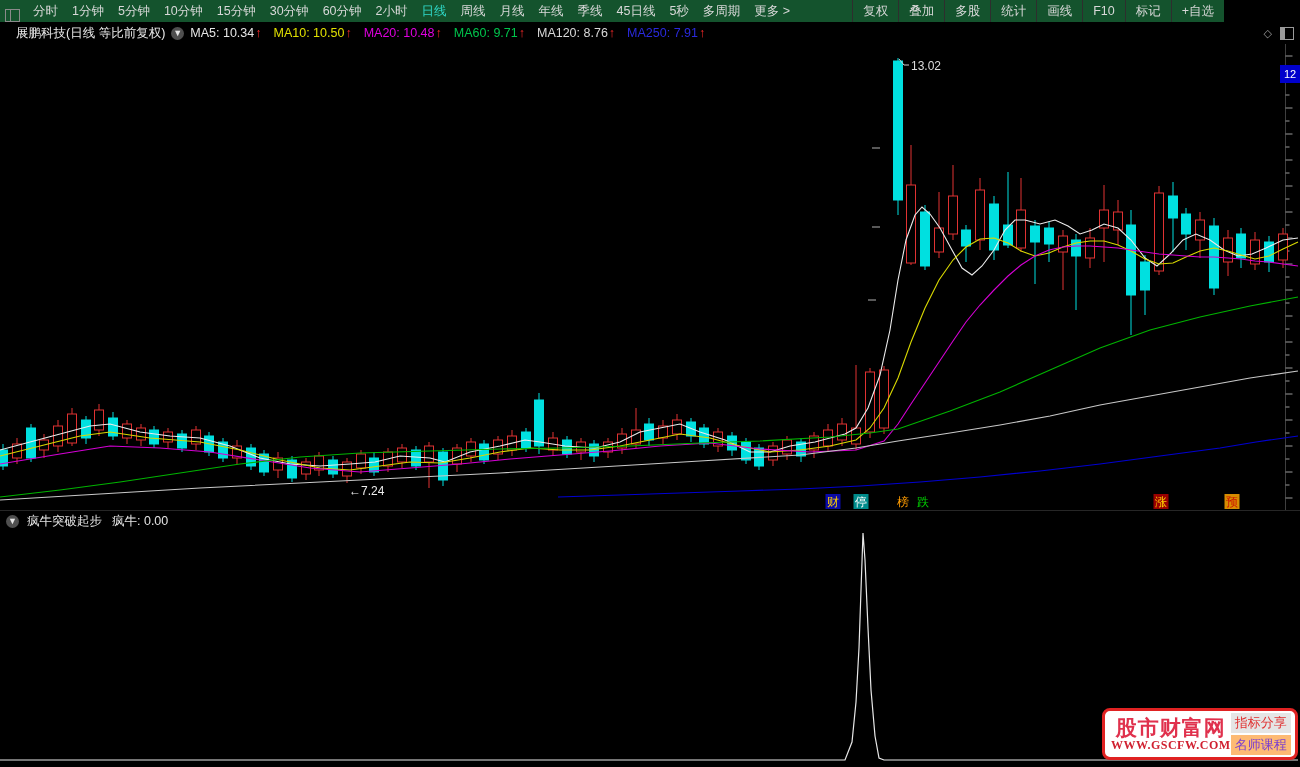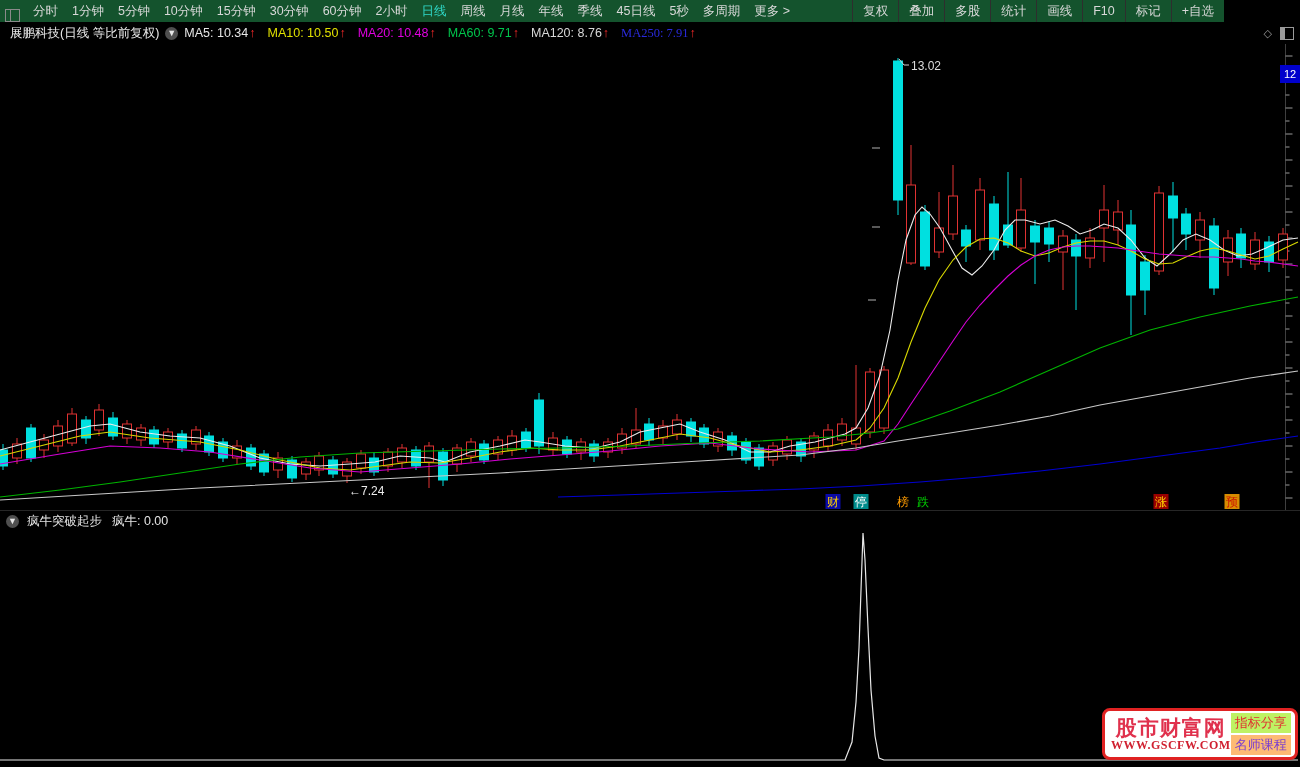--- a/index.html
+++ b/index.html
@@ -13,21 +13,21 @@
   .win-ic::after{content:"";position:absolute;left:4px;top:0;bottom:0;width:1px;background:#8a8a8a;}
   .tf-menu{display:flex;align-items:center;height:22px;}
   .tf-item{padding:0 7px;cursor:pointer;white-space:nowrap;line-height:22px;}
   .tf-item.active{color:#2fd9c9;}
   .rt-menu{margin-left:auto;display:flex;align-items:center;height:22px;}
   .rt-item{padding:0 10px;border-left:1px solid #2e2e2e;line-height:22px;white-space:nowrap;cursor:pointer;}
 
   
   .chead{position:absolute;top:22px;left:0;width:1300px;height:22px;display:flex;align-items:center;
     font-size:12.5px;background:#000;}
-  .ctitle{color:#ececec;margin-left:10px;white-space:nowrap;}
+  .ctitle{color:#ececec;margin-left:16px;white-space:nowrap;}
   .chev{width:13px;height:13px;border-radius:50%;background:#4f4f4f;color:#e6e6e6;font-size:9px;
     display:flex;align-items:center;justify-content:center;margin:0 6px;flex:0 0 auto;cursor:pointer;}
   .ma-wrap{display:flex;align-items:center;}
   .ma-item{margin-right:12px;white-space:nowrap;}
   .ma-arrow{color:#ff2a2a;margin-left:1px;}
   .hd-icons{position:absolute;right:6px;top:0;height:22px;display:flex;align-items:center;gap:8px;color:#9a9a9a;}
   .diamond{font-size:11px;cursor:pointer;}
   .pane-ic{width:12px;height:11px;border:1px solid #9a9a9a;position:relative;cursor:pointer;}
   .pane-ic::after{content:"";position:absolute;left:0;top:0;bottom:0;width:4px;background:#9a9a9a;}
 
@@ -94,21 +94,21 @@
 
   <div class="chead">
     <span class="ctitle">展鹏科技(日线 等比前复权)</span>
     <span class="chev">▼</span>
     <span class="ma-wrap">
         <span class="ma-item" style="color: rgb(230, 230, 230);">MA5: 10.34<span class="ma-arrow" style="color: rgb(255, 42, 42);">↑</span></span>
         <span class="ma-item" style="color: rgb(224, 224, 0);">MA10: 10.50<span class="ma-arrow" style="color: rgb(255, 42, 42);">↑</span></span>
         <span class="ma-item" style="color: rgb(224, 0, 224);">MA20: 10.48<span class="ma-arrow" style="color: rgb(255, 42, 42);">↑</span></span>
         <span class="ma-item" style="color: rgb(0, 196, 76);">MA60: 9.71<span class="ma-arrow" style="color: rgb(255, 42, 42);">↑</span></span>
         <span class="ma-item" style="color: rgb(216, 216, 216);">MA120: 8.76<span class="ma-arrow" style="color: rgb(255, 42, 42);">↑</span></span>
-        <span class="ma-item" style="color: rgb(42, 42, 221); font-family: Liberation Serif, serif;">MA250: 7.91<span class="ma-arrow" style="color: rgb(255, 42, 42);">↑</span></span>
+        <span class="ma-item" style="color: rgb(42, 42, 221);">MA250: 7.91<span class="ma-arrow" style="color: rgb(255, 42, 42);">↑</span></span>
       </span>
     <span class="hd-icons">
       <span class="diamond">◇</span>
       <span class="pane-ic"></span>
     </span>
   </div>
 
   <svg id="mainchart" width="1300" height="466" viewBox="0 44 1300 466">
       <line x1="1285.5" y1="44" x2="1285.5" y2="510" stroke="#3f3f3f" stroke-width="1"></line>
       <line x1="1285.5" y1="56" x2="1292.5" y2="56" stroke="#9a9a9a" stroke-width="1"></line>
@@ -369,18 +369,18 @@
   <svg id="indchart" width="1300" height="237" viewBox="0 530 1300 237">
       <polyline points="0,760 845,760 852,742 856,702 859,648 861,590 863,533 865,560 868,628 871,690 875,736 879,758 884,760 1298,760" fill="none" stroke="#e8e8e8" stroke-width="1.2"></polyline>
     </svg>
 
   <div class="wm">
     <div class="wm-left">
       <span class="wm-title">股市财富网</span>
       <span class="wm-url">WWW.GSCFW.COM</span>
     </div>
     <div class="wm-badges">
-      <span class="wm-badge" style="background: #bef264; color: rgb(224, 48, 48);">指标分享</span>
+      <span class="wm-badge" style="background: #e5e5e5; color: rgb(224, 48, 48);">指标分享</span>
       <span class="wm-badge" style="background: #fdba74; color: rgb(122, 63, 208);">名师课程</span>
     </div>
   </div>
 
 </div>
 
 </body></html>

